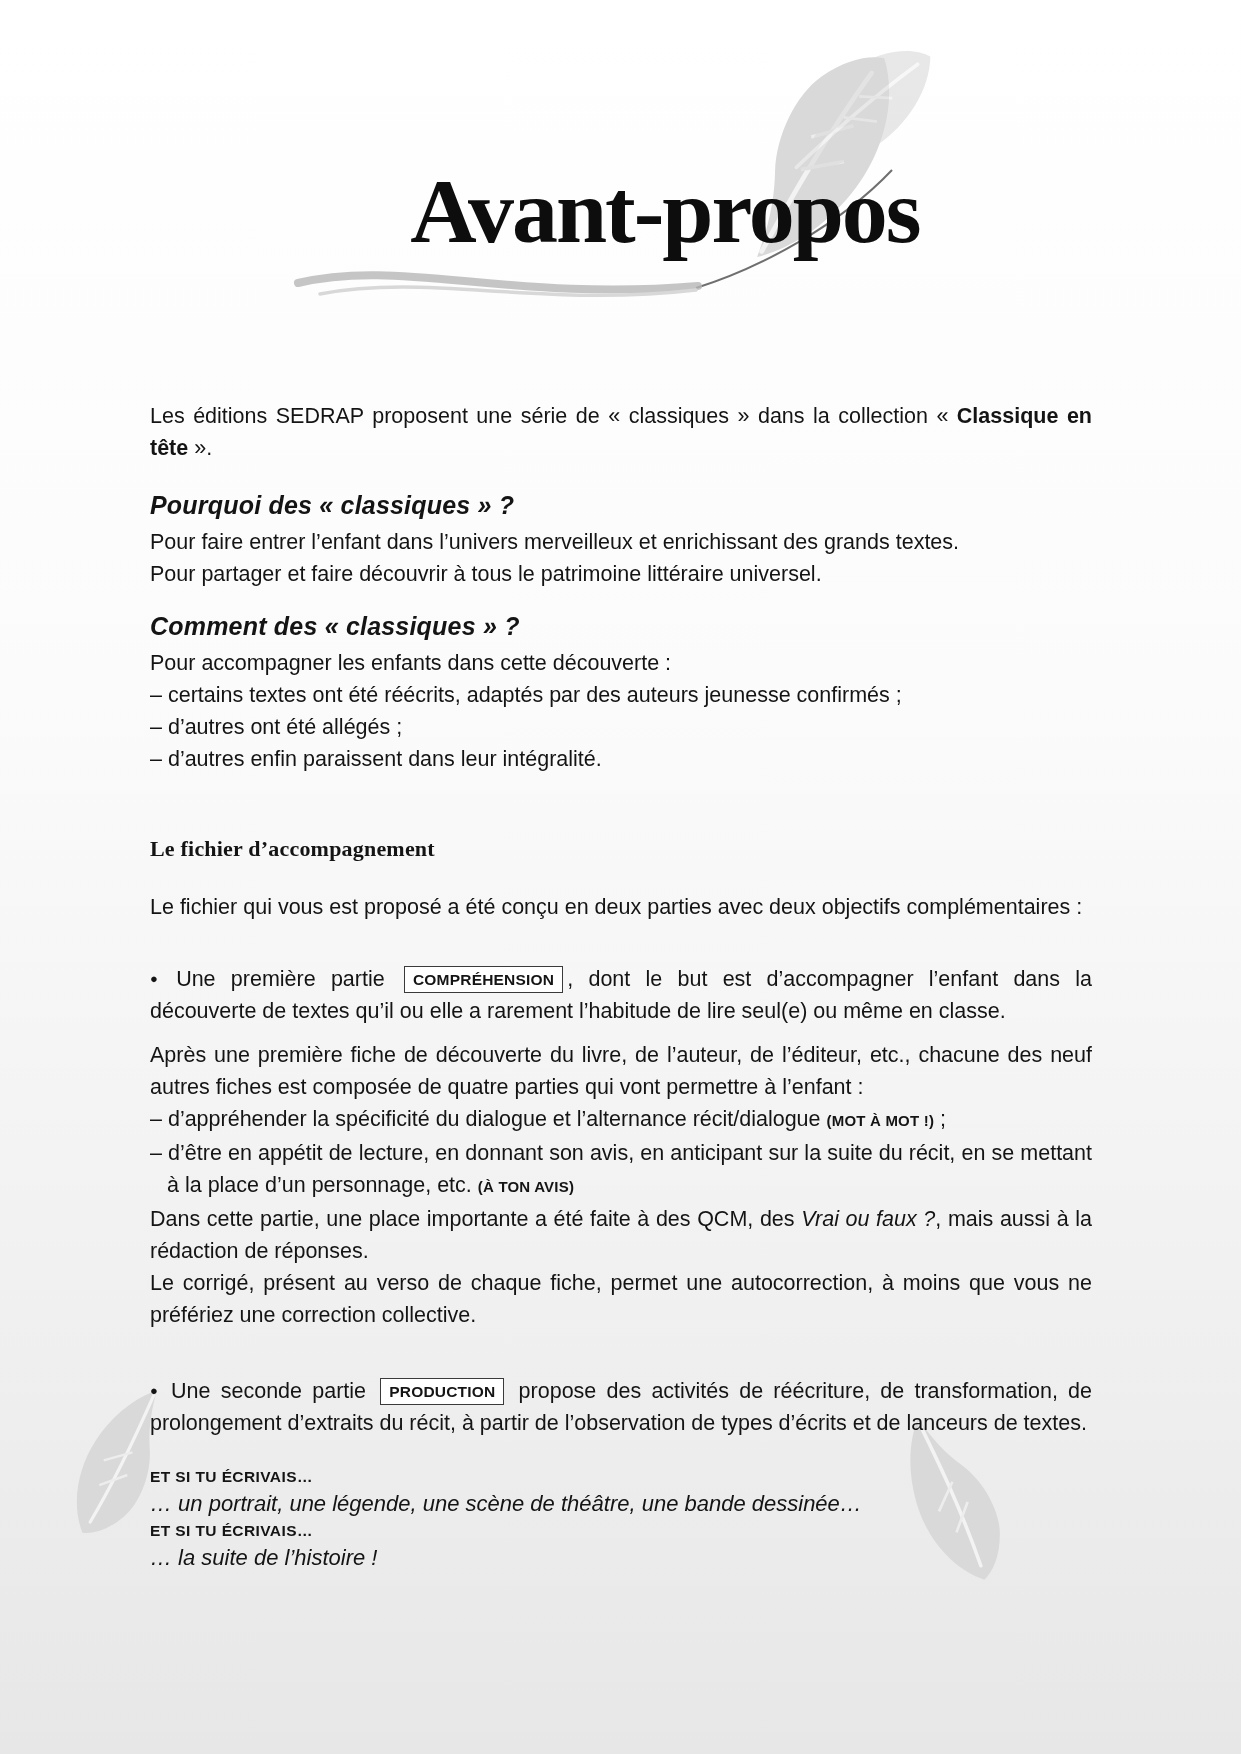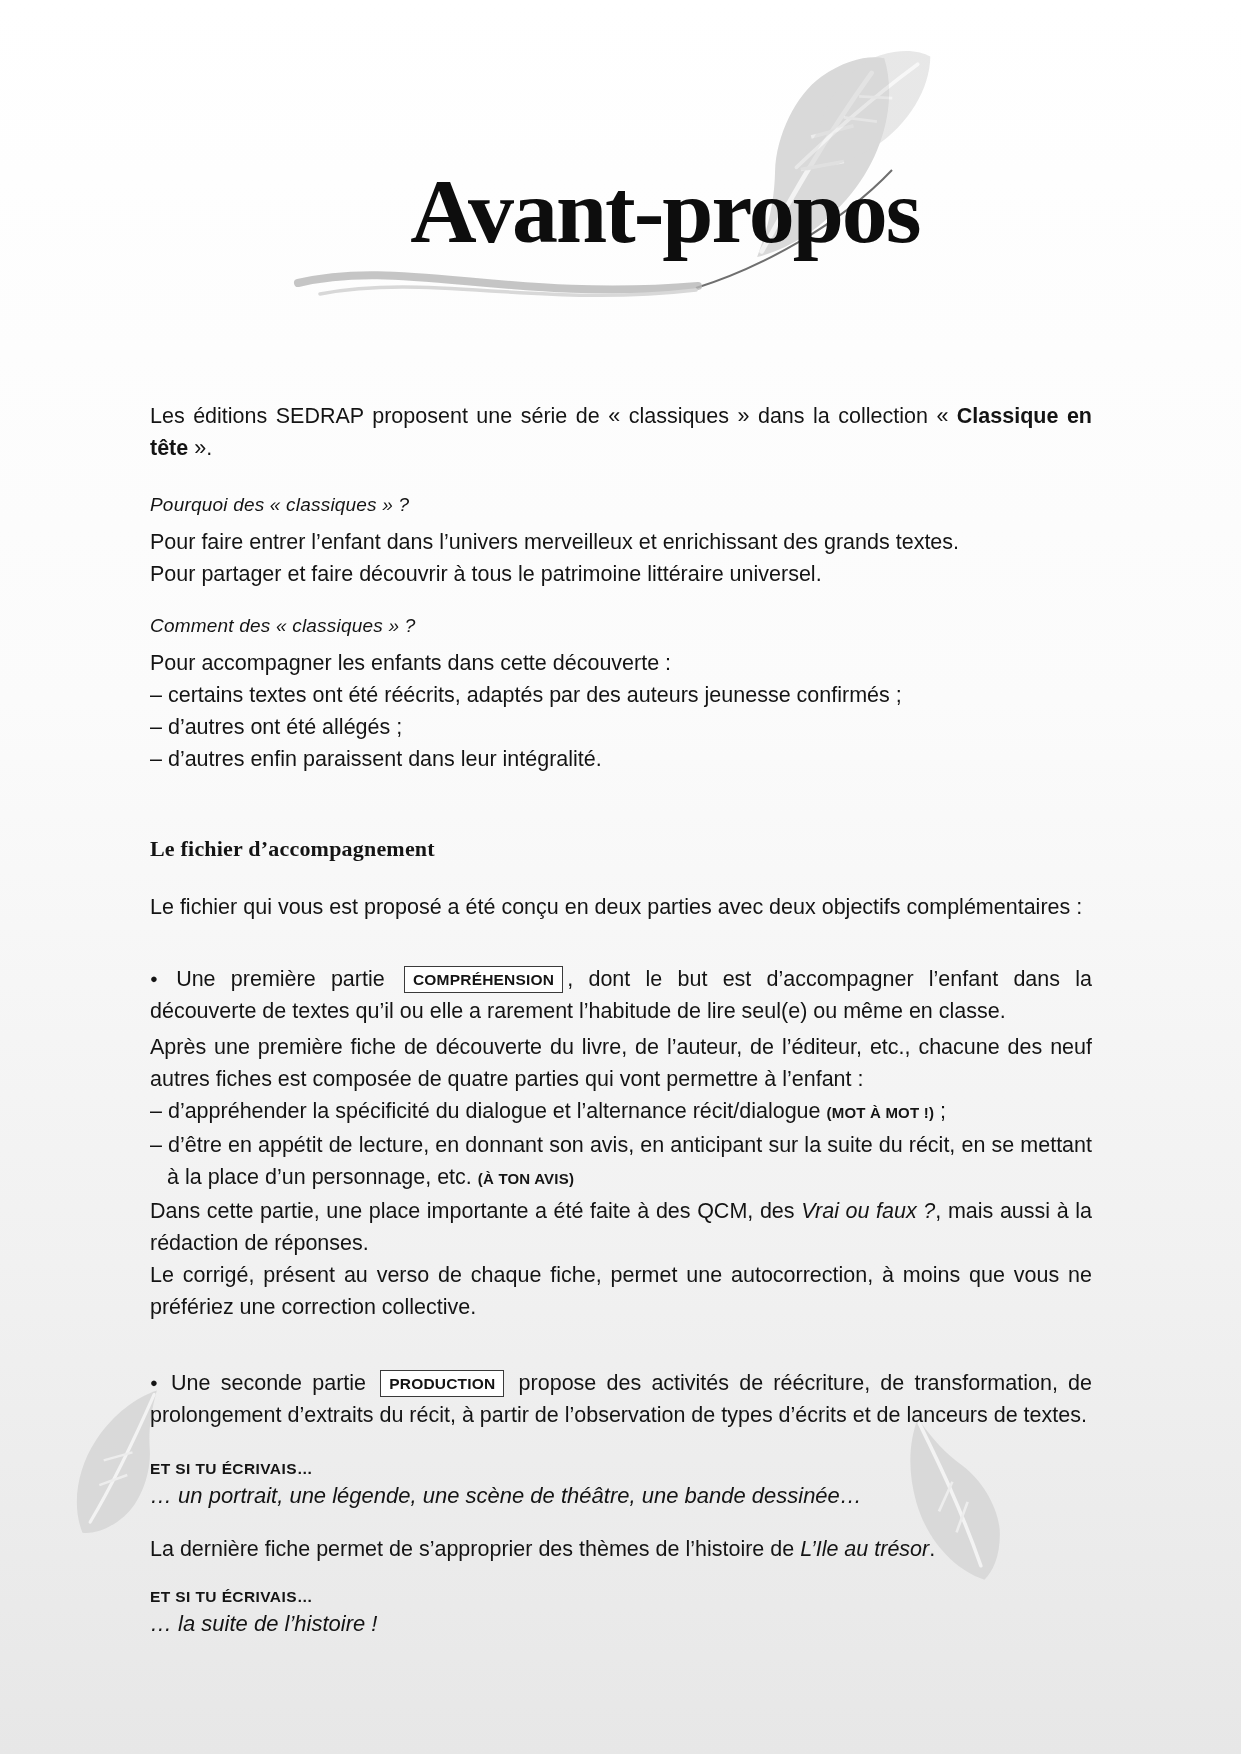--- a/index.html
+++ b/index.html
@@ -20,30 +20,30 @@
   }
   .deco{position:absolute;z-index:1;}
   .content{
     position:absolute;left:150px;top:400px;width:942px;z-index:2;
     font-size:21.5px;line-height:32px;
   }
   p{margin:0;}
   .just{text-align:justify;}
   .intro{margin-bottom:25px;}
   .h-italic{
-    font-size:19px;font-weight:normal;font-style:italic;
+    font-size:25px;font-weight:bold;font-style:italic;
     margin-top:20px;margin-bottom:5px;letter-spacing:0.2px;
   }
   .serif-heading{
     font-family:"Liberation Serif",serif;
     font-size:22px;font-weight:bold;letter-spacing:0.2px;
     margin-top:58px;margin-bottom:26px;
   }
   .lead{margin-bottom:40px;}
-  .bullet-par{margin-bottom:4px;}
+  .bullet-par{margin-bottom:12px;}
   .bullet-dot{font-size:13px;vertical-align:3px;margin-right:9px;}
   .kw-box{
     display:inline-block;border:1.5px solid #3a3a3a;background:#fff;
     font-weight:bold;font-size:15.5px;line-height:20px;
     padding:3px 8px 2px 8px;margin:0 4px;vertical-align:1px;
     letter-spacing:0.2px;
   }
   .dash-item{padding-left:17px;text-indent:-17px;}
   .tag{font-weight:bold;font-size:15px;letter-spacing:0.2px;}
   .corrige{margin-bottom:44px;}
@@ -122,19 +122,18 @@
 
     <p class="just"><span>Dans cette partie, une place importante a été faite à des QCM, des </span><i>Vrai ou faux ?</i><span>, mais aussi à la rédaction de réponses.</span></p>
 
     <p class="just corrige">Le corrigé, présent au verso de chaque fiche, permet une autocorrection, à moins que vous ne préfériez une correction collective.</p>
 
     <p class="just part2"><span class="bullet-dot">●</span><span>Une seconde partie</span> <span class="kw-box">PRODUCTION</span><span> propose des activités de réécriture, de transformation, de prolongement d’extraits du récit, à partir de l’observation de types d’écrits et de lanceurs de textes.</span></p>
 
     <p class="ecrivais-label">ET SI TU ÉCRIVAIS…</p>
     <p class="italic-line">… un portrait, une légende, une scène de théâtre, une bande dessinée…</p>
 
-    <p class="derniere"><span>La dernière fiche permet de s’approprier des thèmes de l’histoire de </span><i>L’Ile au trésor</i><span>.</span></p>
 
     <p class="ecrivais-label">ET SI TU ÉCRIVAIS…</p>
     <p class="italic-line">… la suite de l’histoire !</p>
 
   </div>
 </div>
 
 </body></html>

